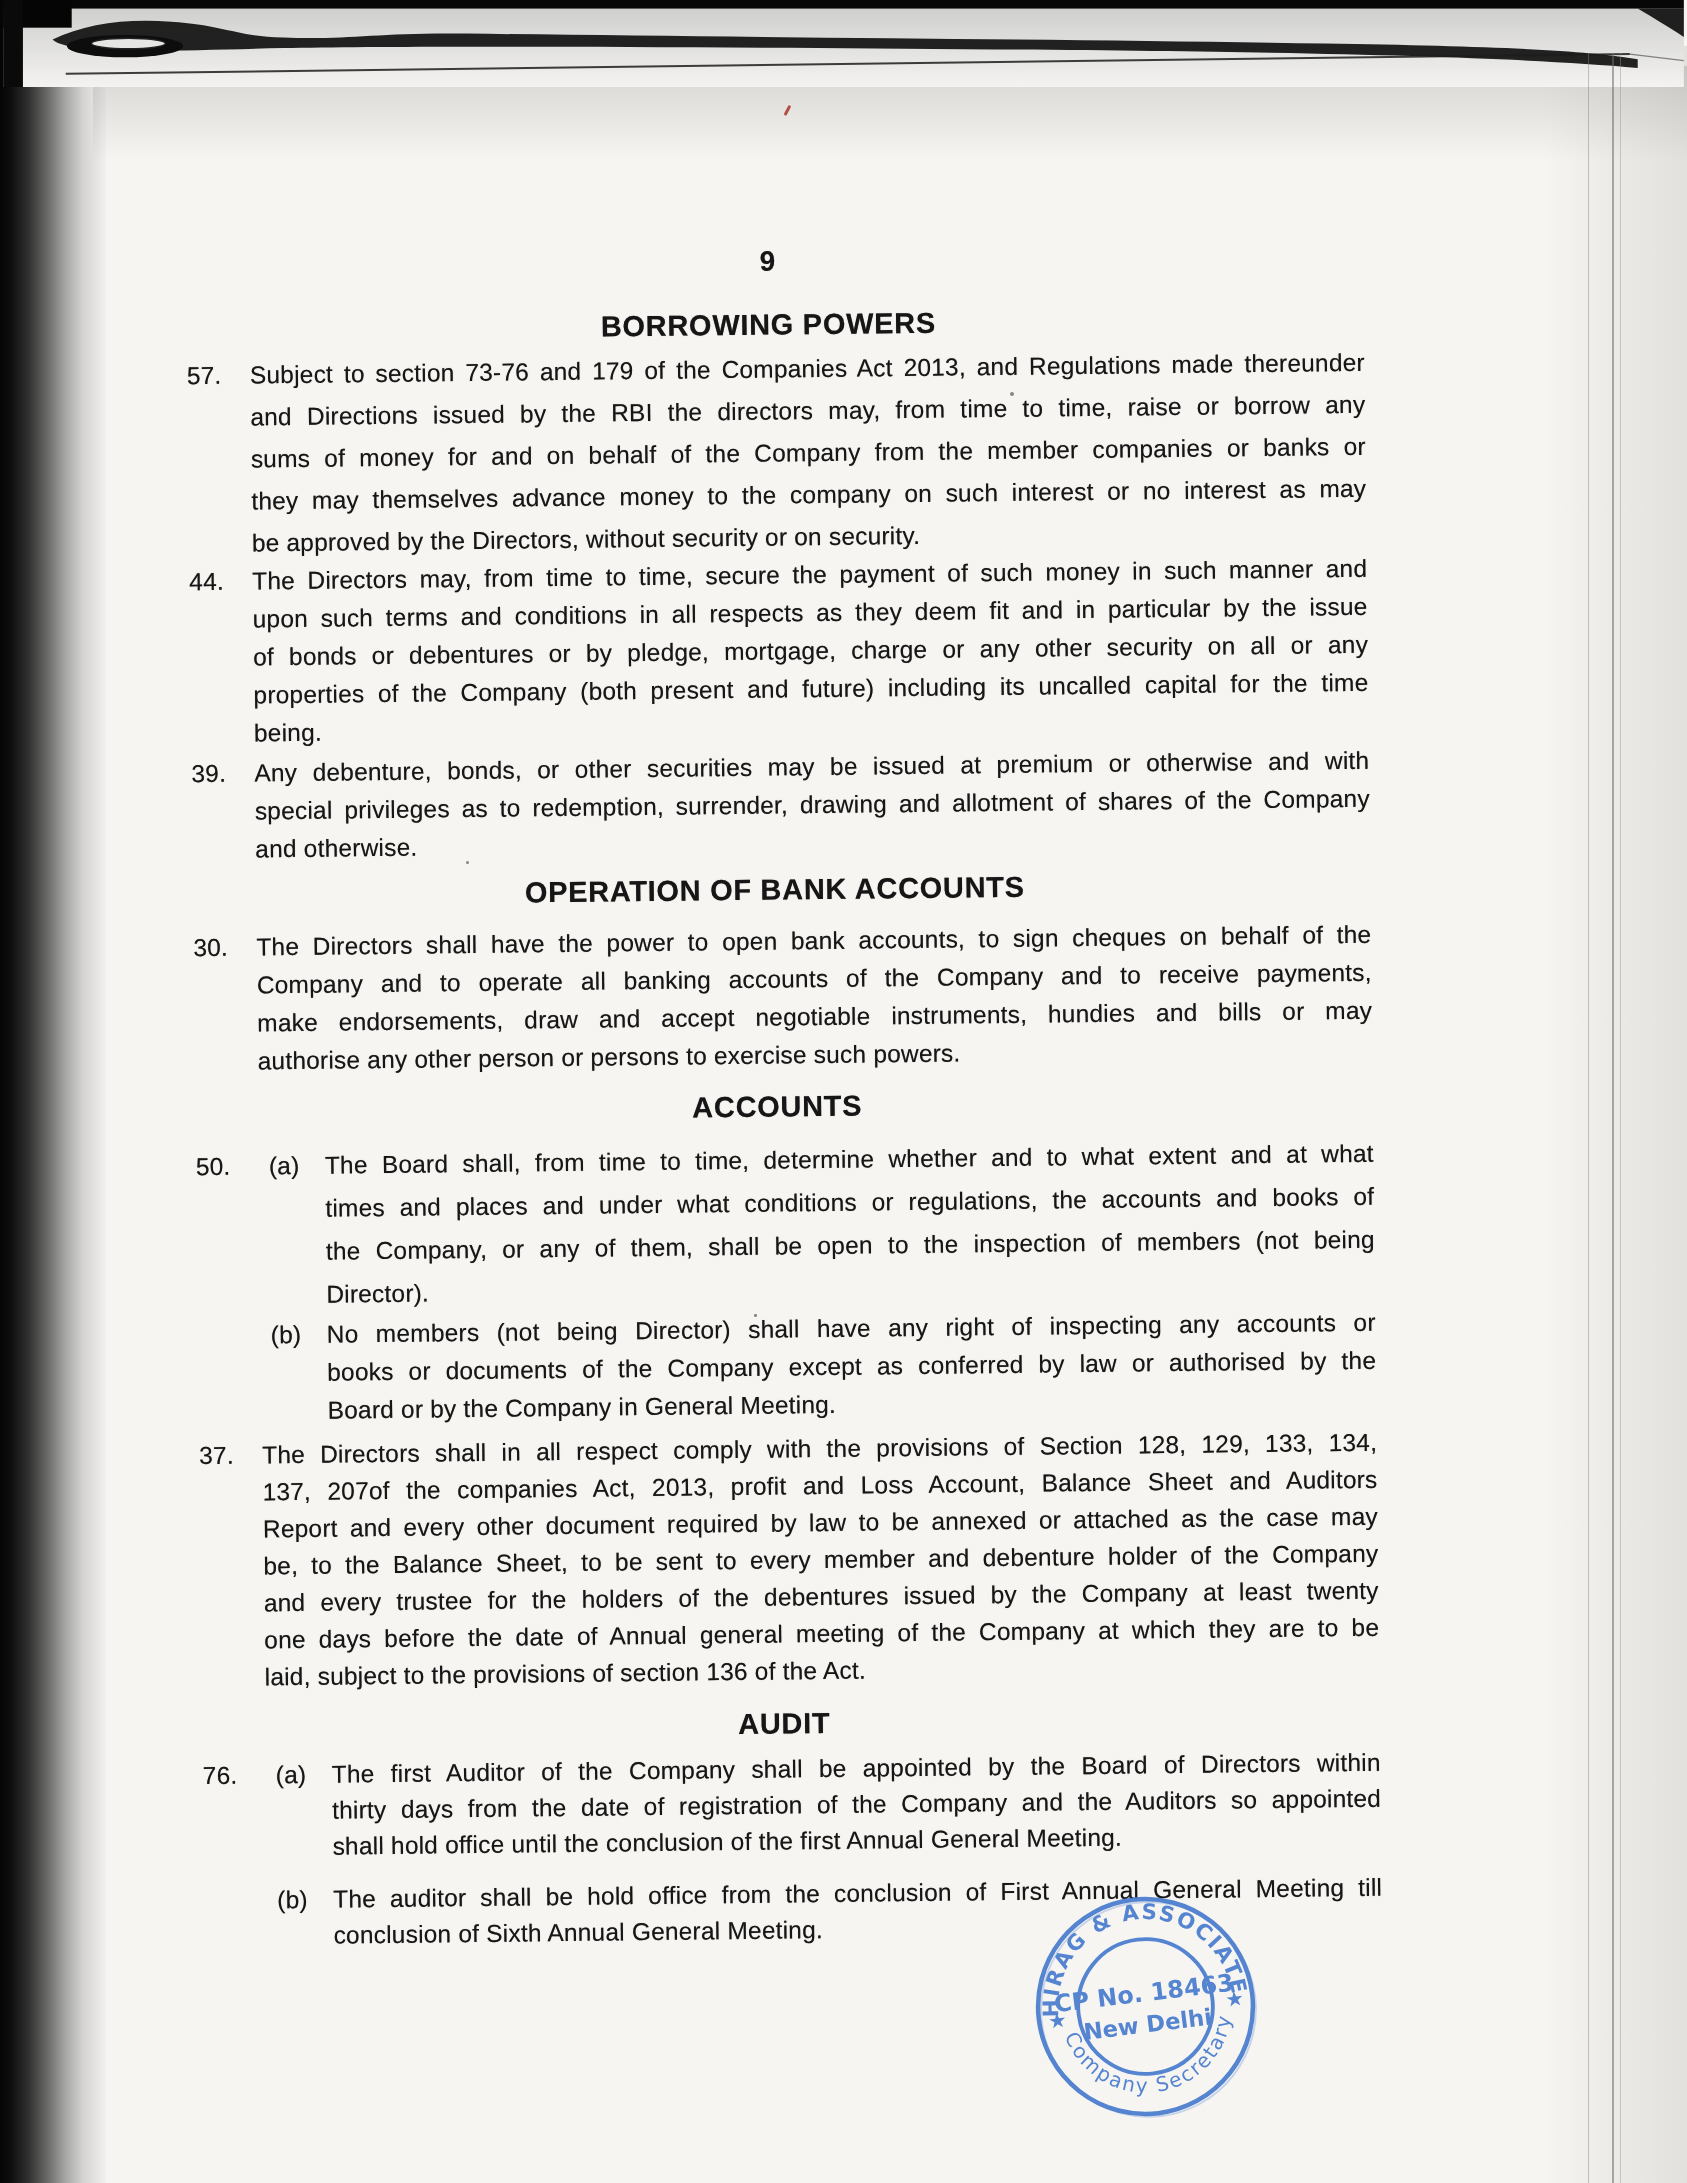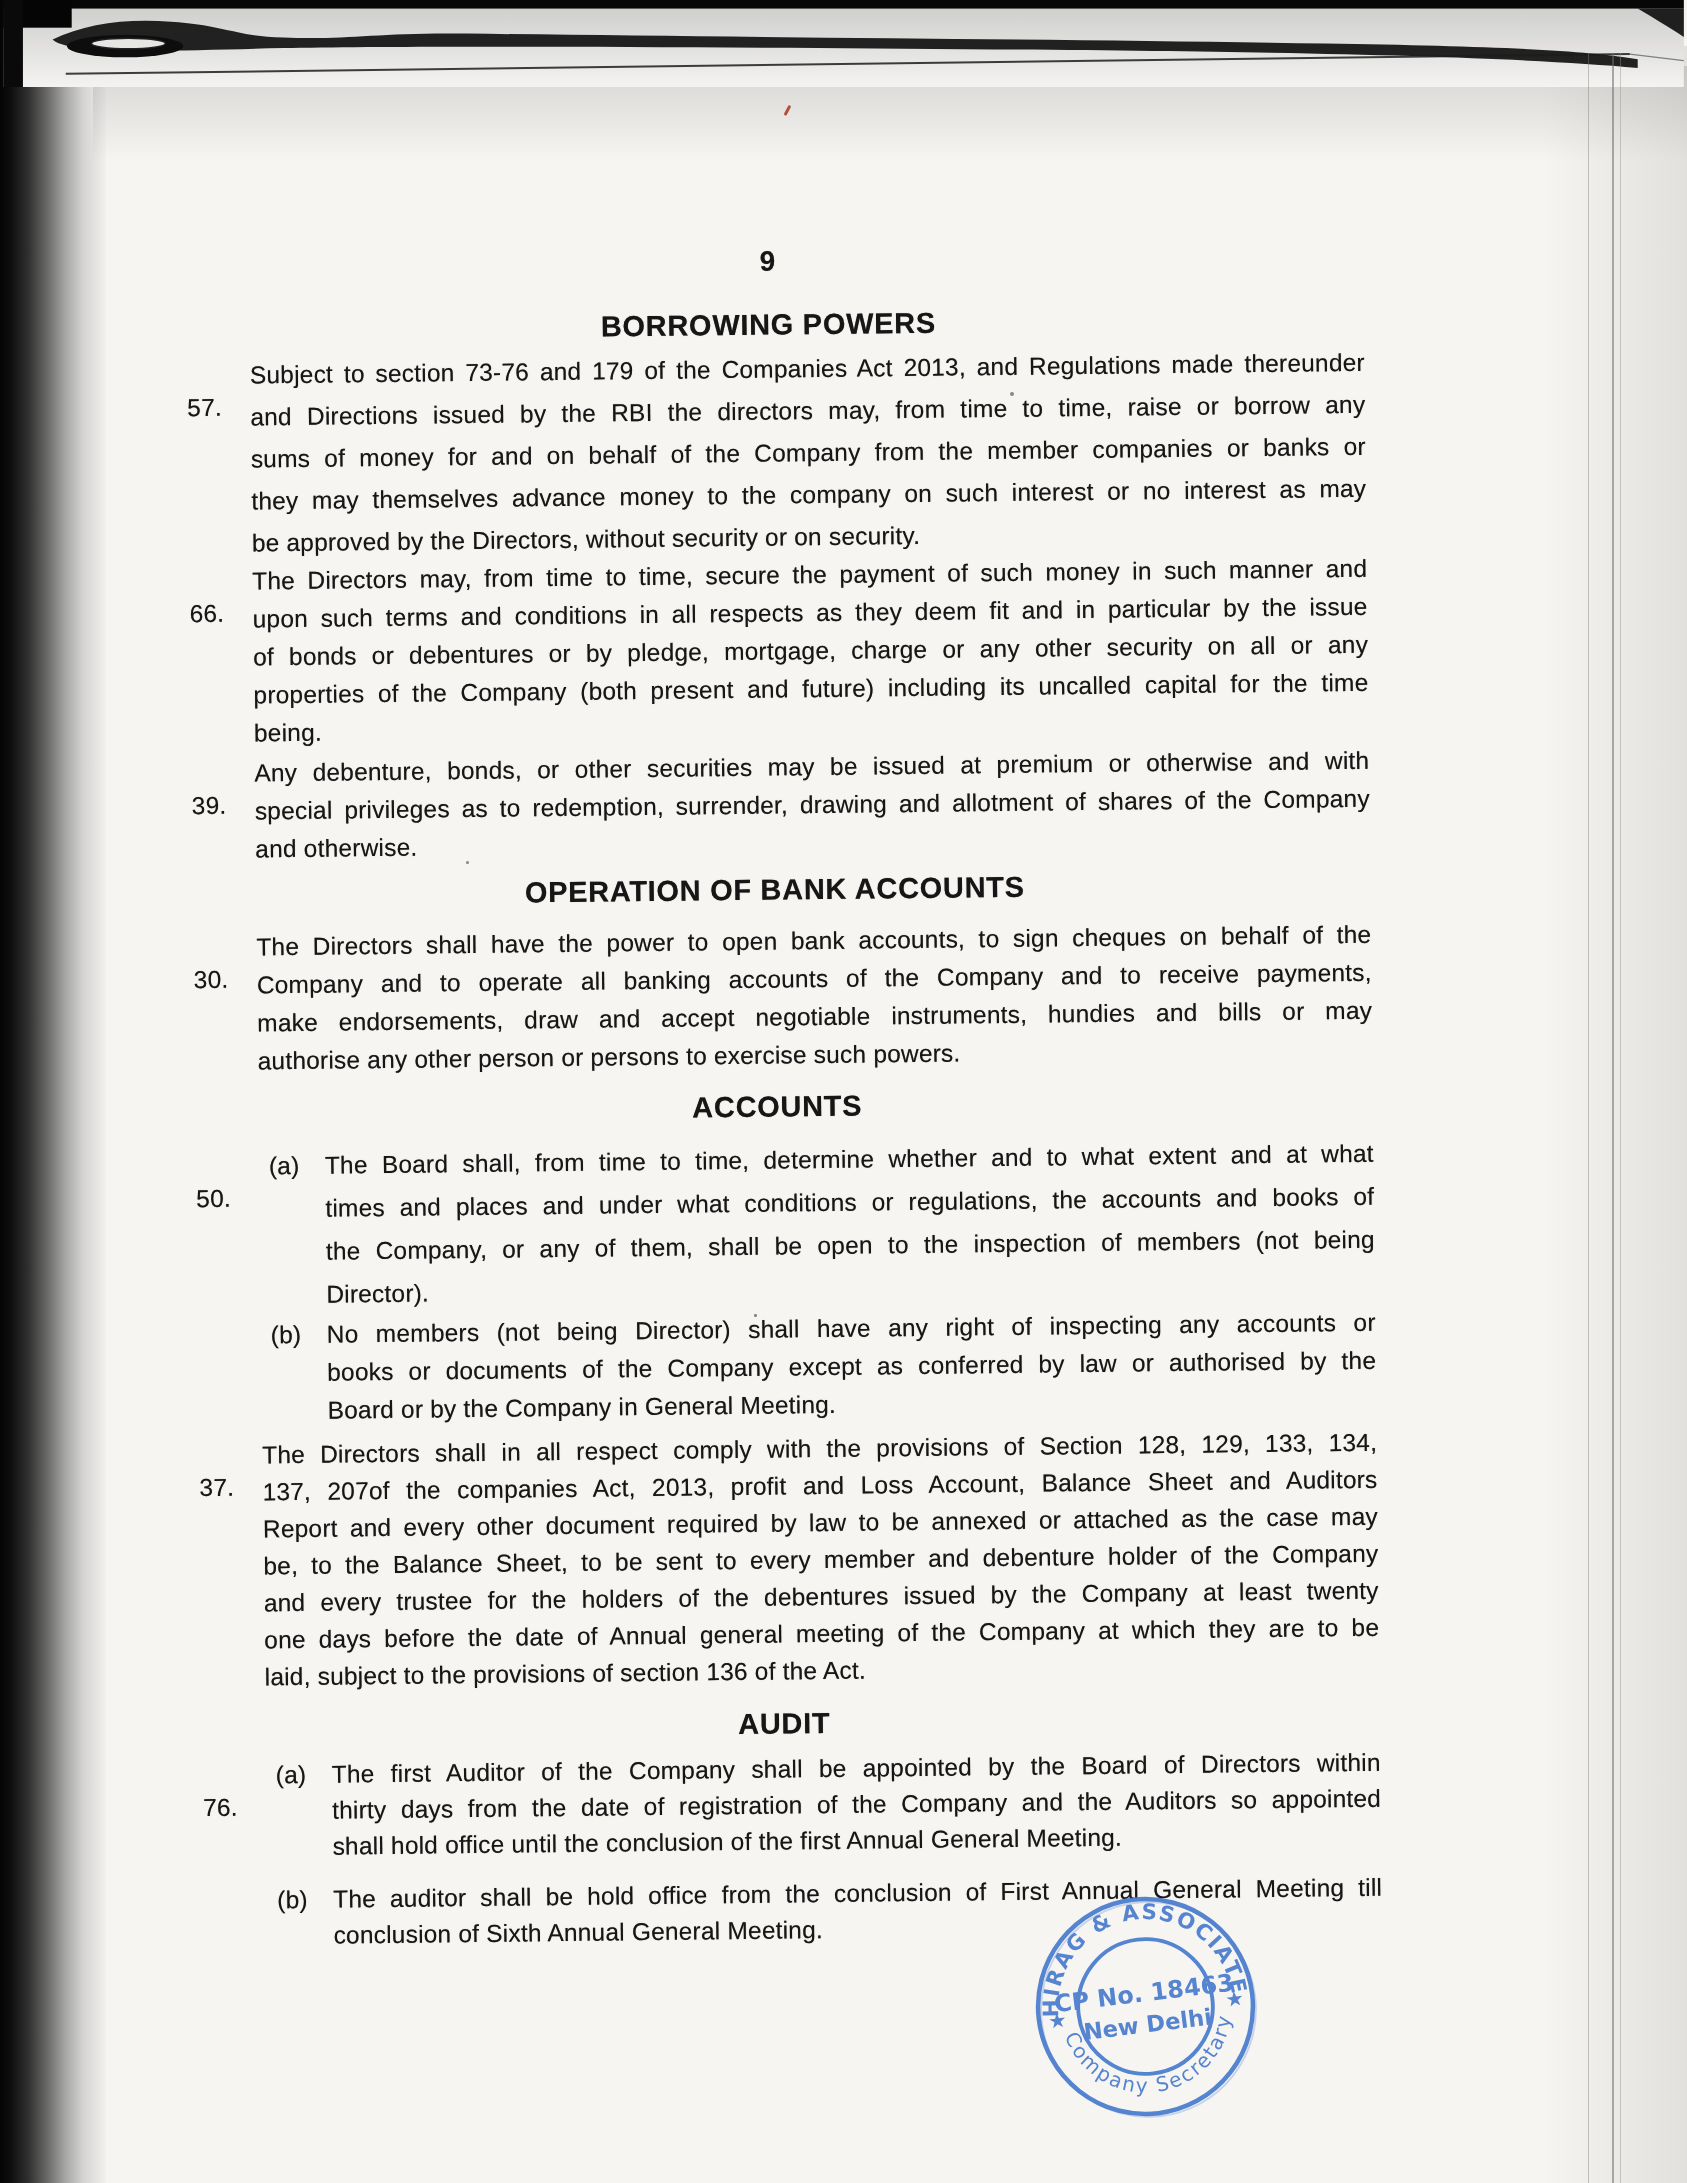--- a/index.html
+++ b/index.html
@@ -49,21 +49,21 @@
   .pagenum{
     position:absolute;left:76px;width:1164px;top:253px;
     text-align:center;font-size:28px;font-weight:600;
   }
   .heading{
     position:absolute;left:76px;width:1164px;
     text-align:center;font-size:29px;font-weight:700;letter-spacing:0.7px;
     text-shadow:0 0 0.7px rgba(25,25,25,0.6);
   }
   .clause{position:absolute;left:76px;width:1181px;font-size:24.5px;}
-  .cnum{position:absolute;left:0;top:0;line-height:var(--lh);font-size:24.5px;margin-top:32px;}
+  .cnum{position:absolute;left:0;top:0;line-height:var(--lh);font-size:24.5px;}
   .csub{position:absolute;left:73px;top:0;line-height:var(--lh);font-size:24.5px;}
   .ctext{margin-left:63px;width:1115px;}
   .ctext.sub{margin-left:129px;width:1049px;}
   .ctext div{line-height:var(--lh);}
   .fl{text-align:justify;text-align-last:justify;}
   .ll{text-align:left;}
   
   #stamp{
     position:absolute;left:910px;top:1890px;width:233px;height:233px;z-index:6;
     transform:rotate(-7deg);
@@ -116,21 +116,21 @@
         <div class="ctext">
           <div class="fl">Subject to section 73-76 and 179 of the Companies Act 2013, and Regulations made thereunder</div>
           <div class="fl">and Directions issued by the RBI the directors may, from time to time, raise or borrow any</div>
           <div class="fl">sums of money for and on behalf of the Company from the member companies or banks or</div>
           <div class="fl">they may themselves advance money to the company on such interest or no interest as may</div>
           <div class="ll">be approved by the Directors, without security or on security.</div>
         </div>
       </div>
 
       <div class="clause" style="top:564px;--lh:38px">
-        <span class="cnum">66.</span>
+        <span class="cnum">44.</span>
         <div class="ctext">
           <div class="fl">The Directors may, from time to time, secure the payment of such money in such manner and</div>
           <div class="fl">upon such terms and conditions in all respects as they deem fit and in particular by the issue</div>
           <div class="fl">of bonds or debentures or by pledge, mortgage, charge or any other security on all or any</div>
           <div class="fl">properties of the Company (both present and future) including its uncalled capital for the time</div>
           <div class="ll">being.</div>
         </div>
       </div>
 
       <div class="clause" style="top:756px;--lh:38px">

